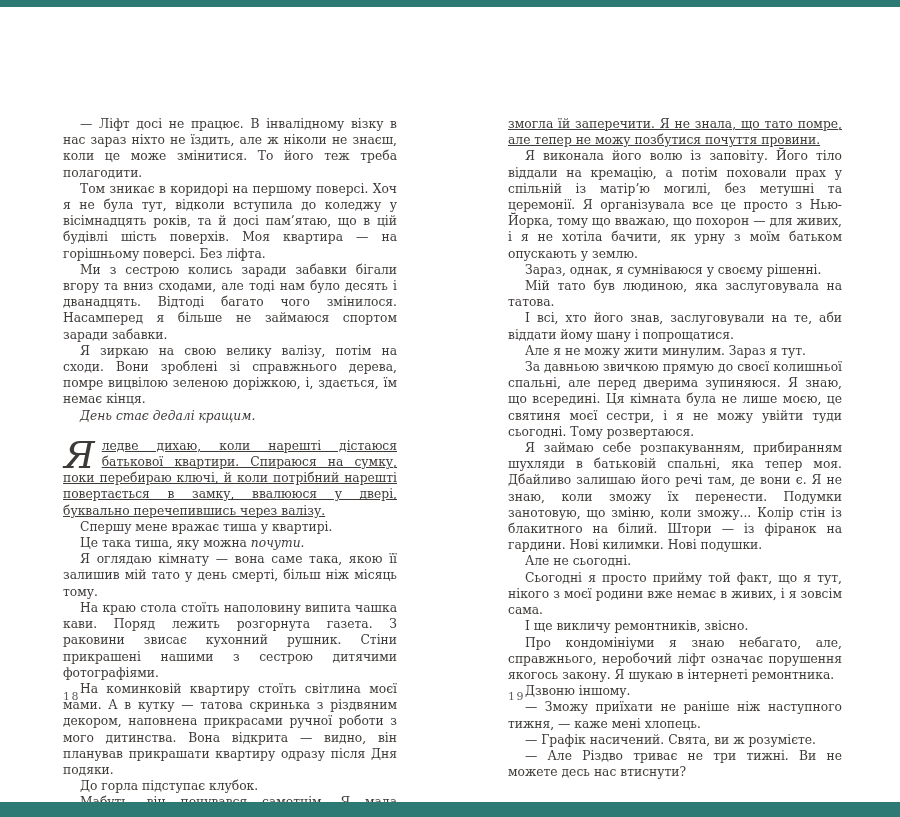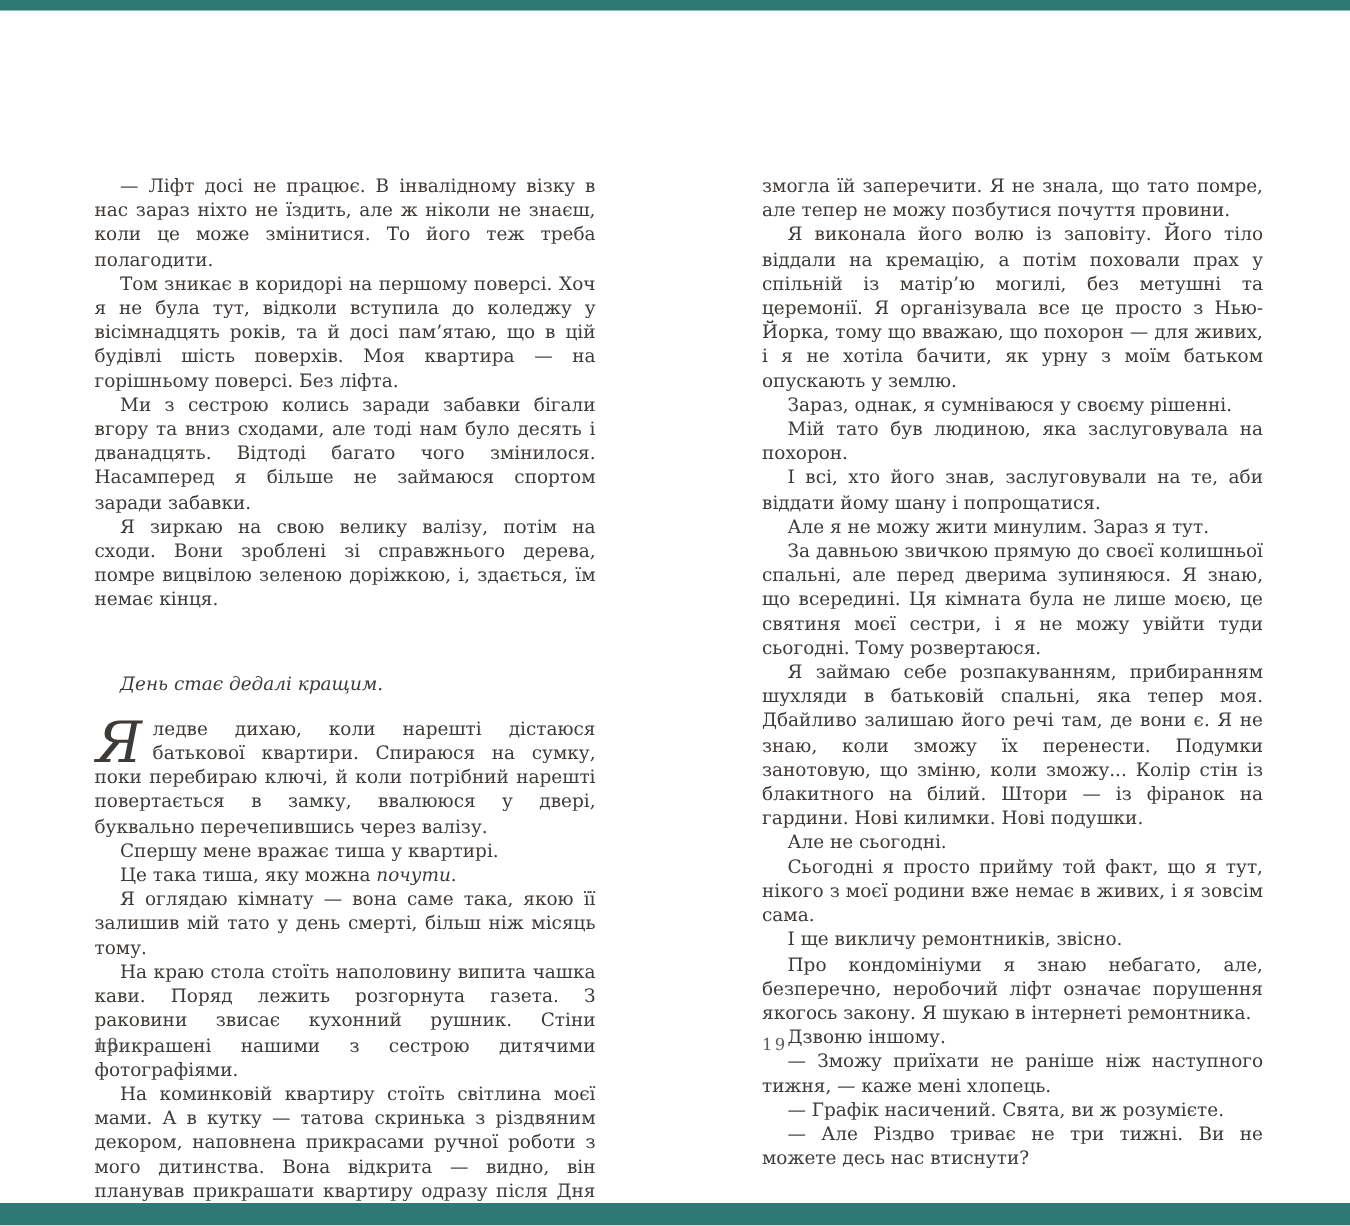--- a/index.html
+++ b/index.html
@@ -27,22 +27,22 @@
     line-height: 16.2px;
   }
   .page.left  { left: 63px; }
   .page.right { left: 508px; }
 
   .page p {
     margin: 0;
     text-indent: 17px;
     text-align: justify;
   }
-  .page p.noindent { text-indent: 0; }
-  .page p.italic-line { font-style: italic; margin-top: 40px; }
+  .page p.noindent { text-indent: 0; text-decoration: underline; }
+  .page p.italic-line { font-style: italic; }
   .page p.gap-before { margin-top: 14px; }
   .page em { }
 
   .dropcap {
     float: left;
     font-family: "DejaVu Serif", serif;
     font-style: italic;
     font-size: 38px;
     line-height: 27px;
     padding: 4px 7px 0 1px;
@@ -84,29 +84,29 @@
     <p>На коминковій квартиру стоїть світлина моєї мами. А в кутку — татова скринька з різдвяним декором, наповнена прикрасами ручної роботи з мого дитинства. Вона відкрита — видно, він планував прикрашати квартиру одразу після Дня подяки.</p>
     <p>До горла підступає клубок.</p>
     <p>Мабуть, він почувався самотнім. Я мала приїхати додому на День подяки, але Ліліанна змусила всіх працювати, і я не</p>
   </div>
   <div class="page-number left">18</div>
 
   <div class="page right" lang="uk">
     <p class="noindent">змогла їй заперечити. Я не знала, що тато помре, але тепер не можу позбутися почуття провини.</p>
     <p>Я виконала його волю із заповіту. Його тіло віддали на кремацію, а потім поховали прах у спільній із матір’ю могилі, без метушні та церемонії. Я організувала все це просто з Нью-Йорка, тому що вважаю, що похорон — для живих, і я не хотіла бачити, як урну з моїм батьком опускають у землю.</p>
     <p>Зараз, однак, я сумніваюся у своєму рішенні.</p>
-    <p>Мій тато був людиною, яка заслуговувала на похорон.</p>
+    <p>Мій тато був людиною, яка заслуговувала на татова.</p>
     <p>І всі, хто його знав, заслуговували на те, аби віддати йому шану і попрощатися.</p>
     <p>Але я не можу жити минулим. Зараз я тут.</p>
     <p>За давньою звичкою прямую до своєї колишньої спальні, але перед дверима зупиняюся. Я знаю, що всередині. Ця кімната була не лише моєю, це святиня моєї сестри, і я не можу увійти туди сьогодні. Тому розвертаюся.</p>
     <p>Я займаю себе розпакуванням, прибиранням шухляди в батьковій спальні, яка тепер моя. Дбайливо залишаю його речі там, де вони є. Я не знаю, коли зможу їх перенести. Подумки занотовую, що зміню, коли зможу... Колір стін із блакитного на білий. Штори — із фіранок на гардини. Нові килимки. Нові подушки.</p>
     <p>Але не сьогодні.</p>
     <p>Сьогодні я просто прийму той факт, що я тут, нікого з моєї родини вже немає в живих, і я зовсім сама.</p>
     <p>І ще викличу ремонтників, звісно.</p>
-    <p>Про кондомініуми я знаю небагато, але, безперечно, неробочий ліфт означає порушення якогось закону. Я шукаю в інтернеті ремонтника.</p>
+    <p>Про кондомініуми я знаю небагато, але, справжнього, неробочий ліфт означає порушення якогось закону. Я шукаю в інтернеті ремонтника.</p>
     <p>Дзвоню іншому.</p>
     <p>— Зможу приїхати не раніше ніж наступного тижня, — каже мені хлопець.</p>
     <p>— Графік насичений. Свята, ви ж розумієте.</p>
     <p>— Але Різдво триває не три тижні. Ви не можете десь нас втиснути?</p>
   </div>
   <div class="page-number right">19</div>
 
   <div class="edge-bar bottom"></div>
 </div>
 

